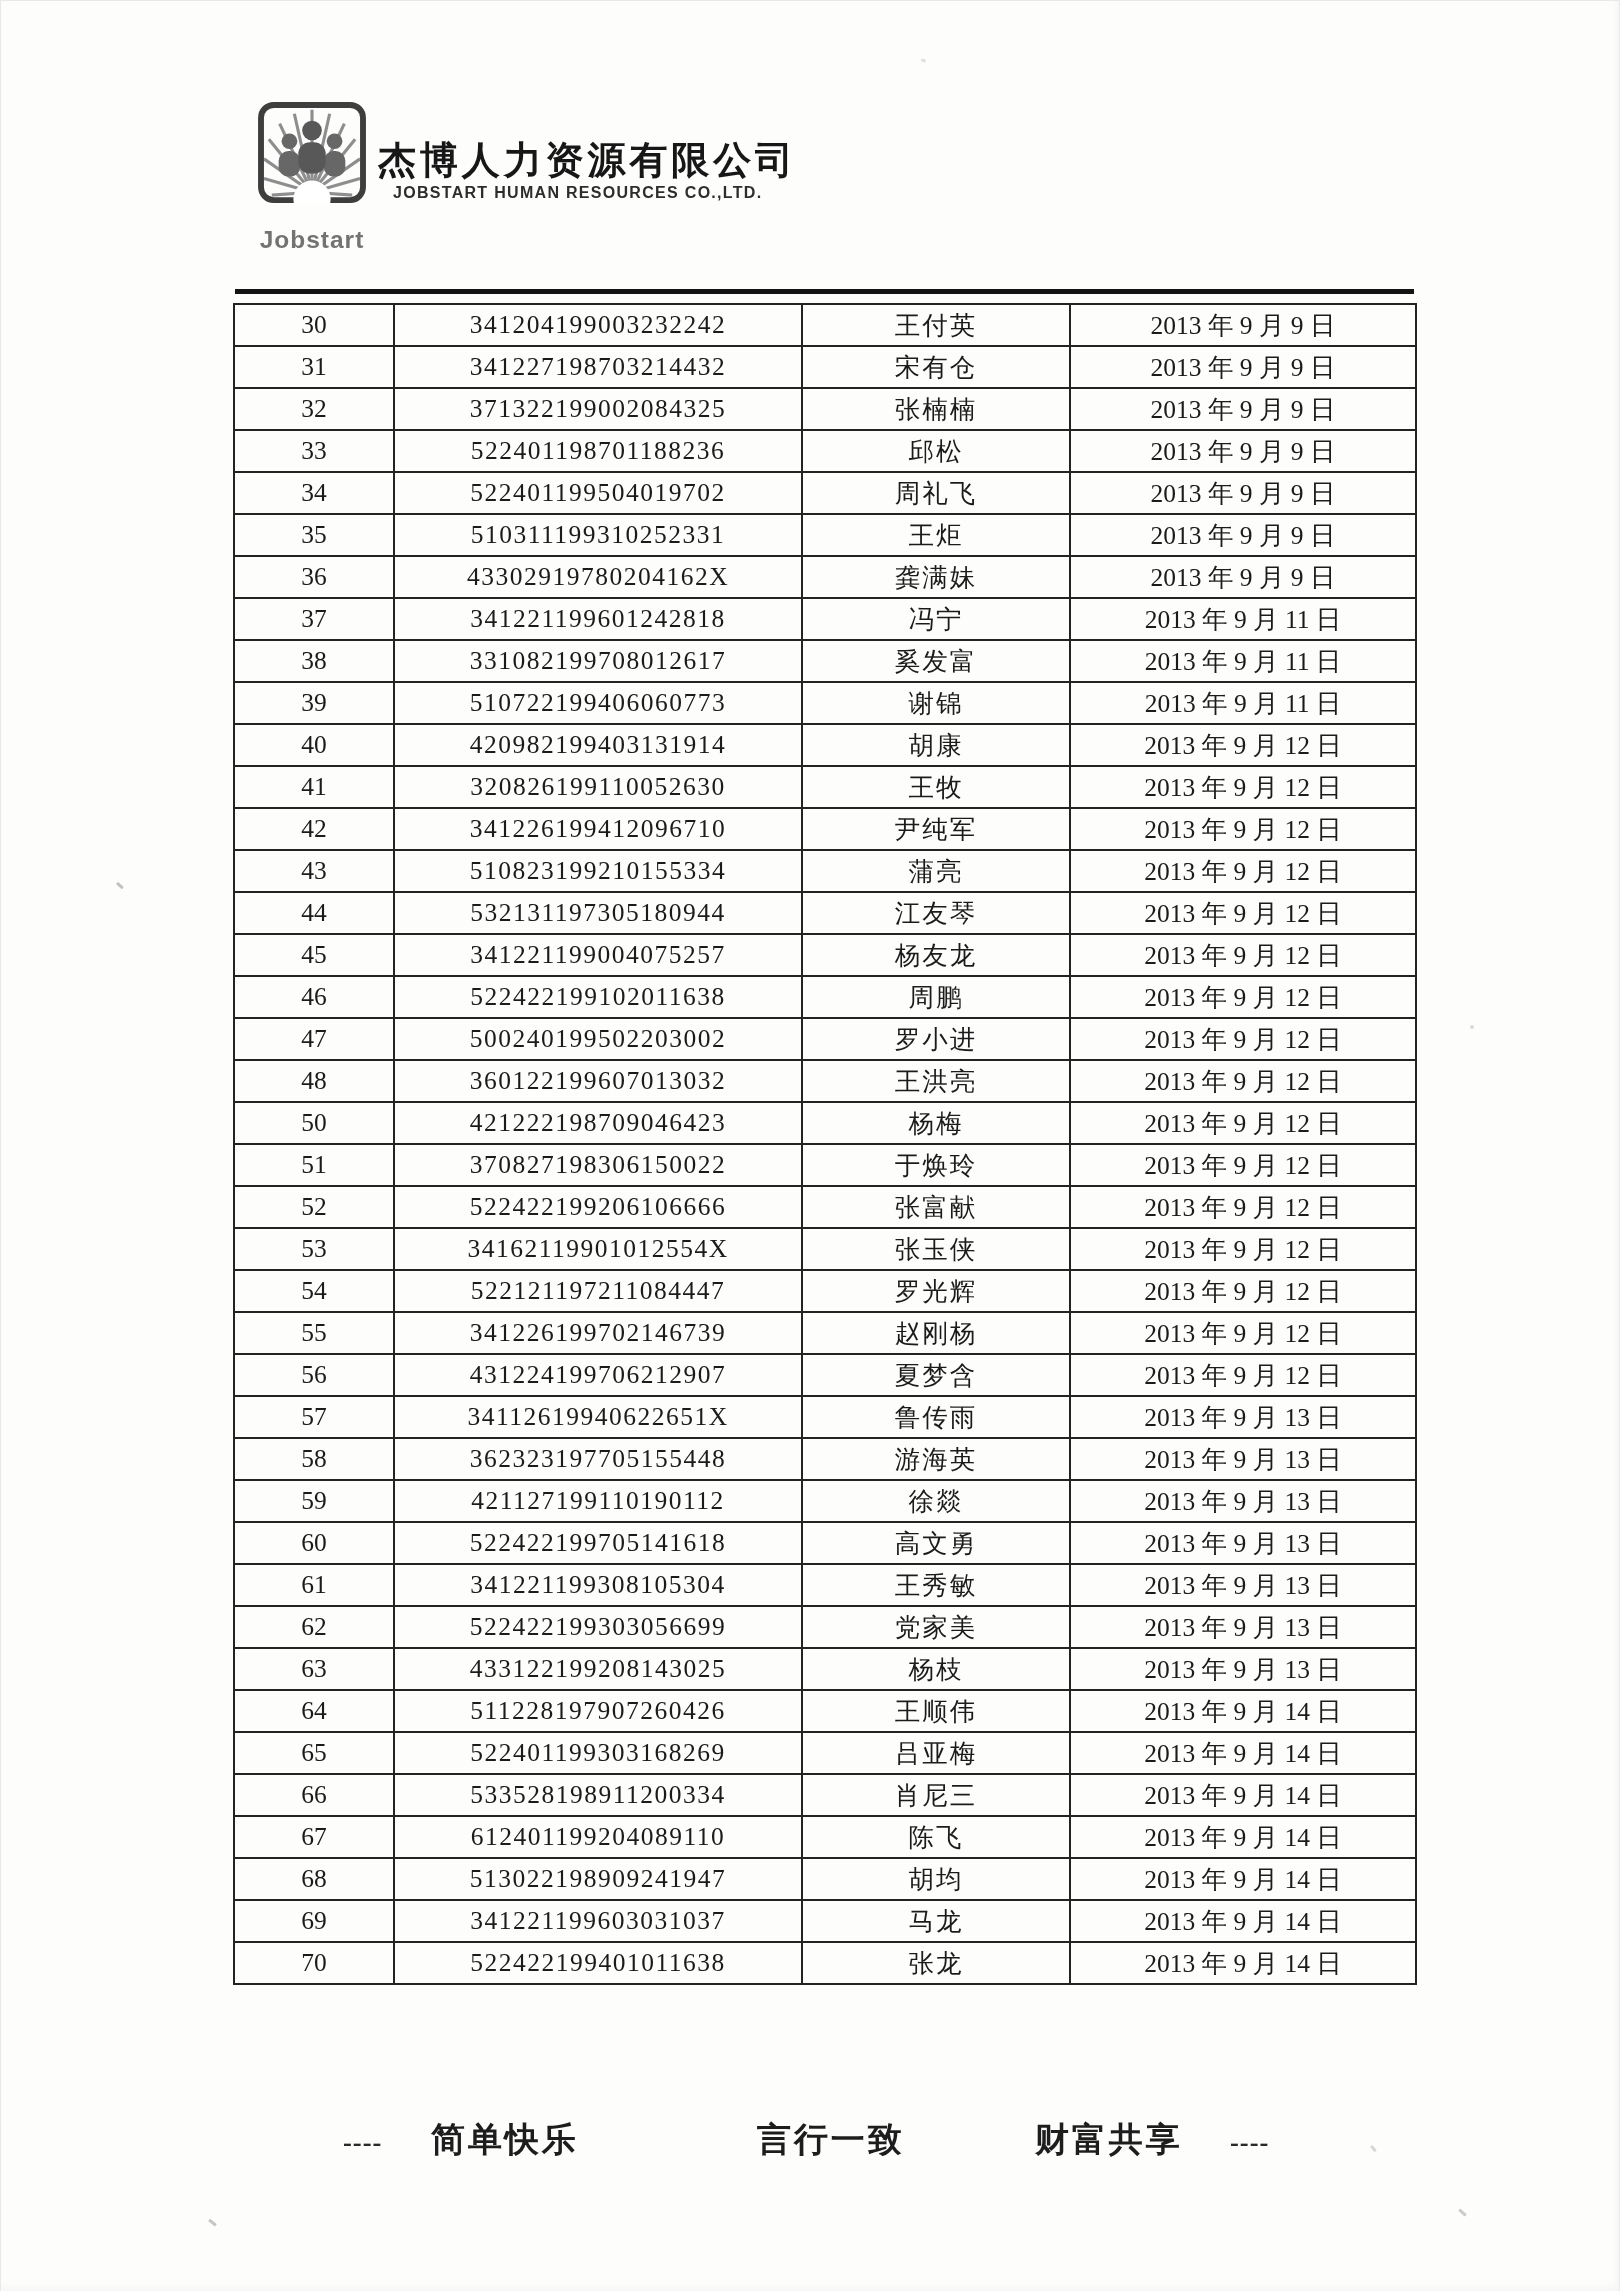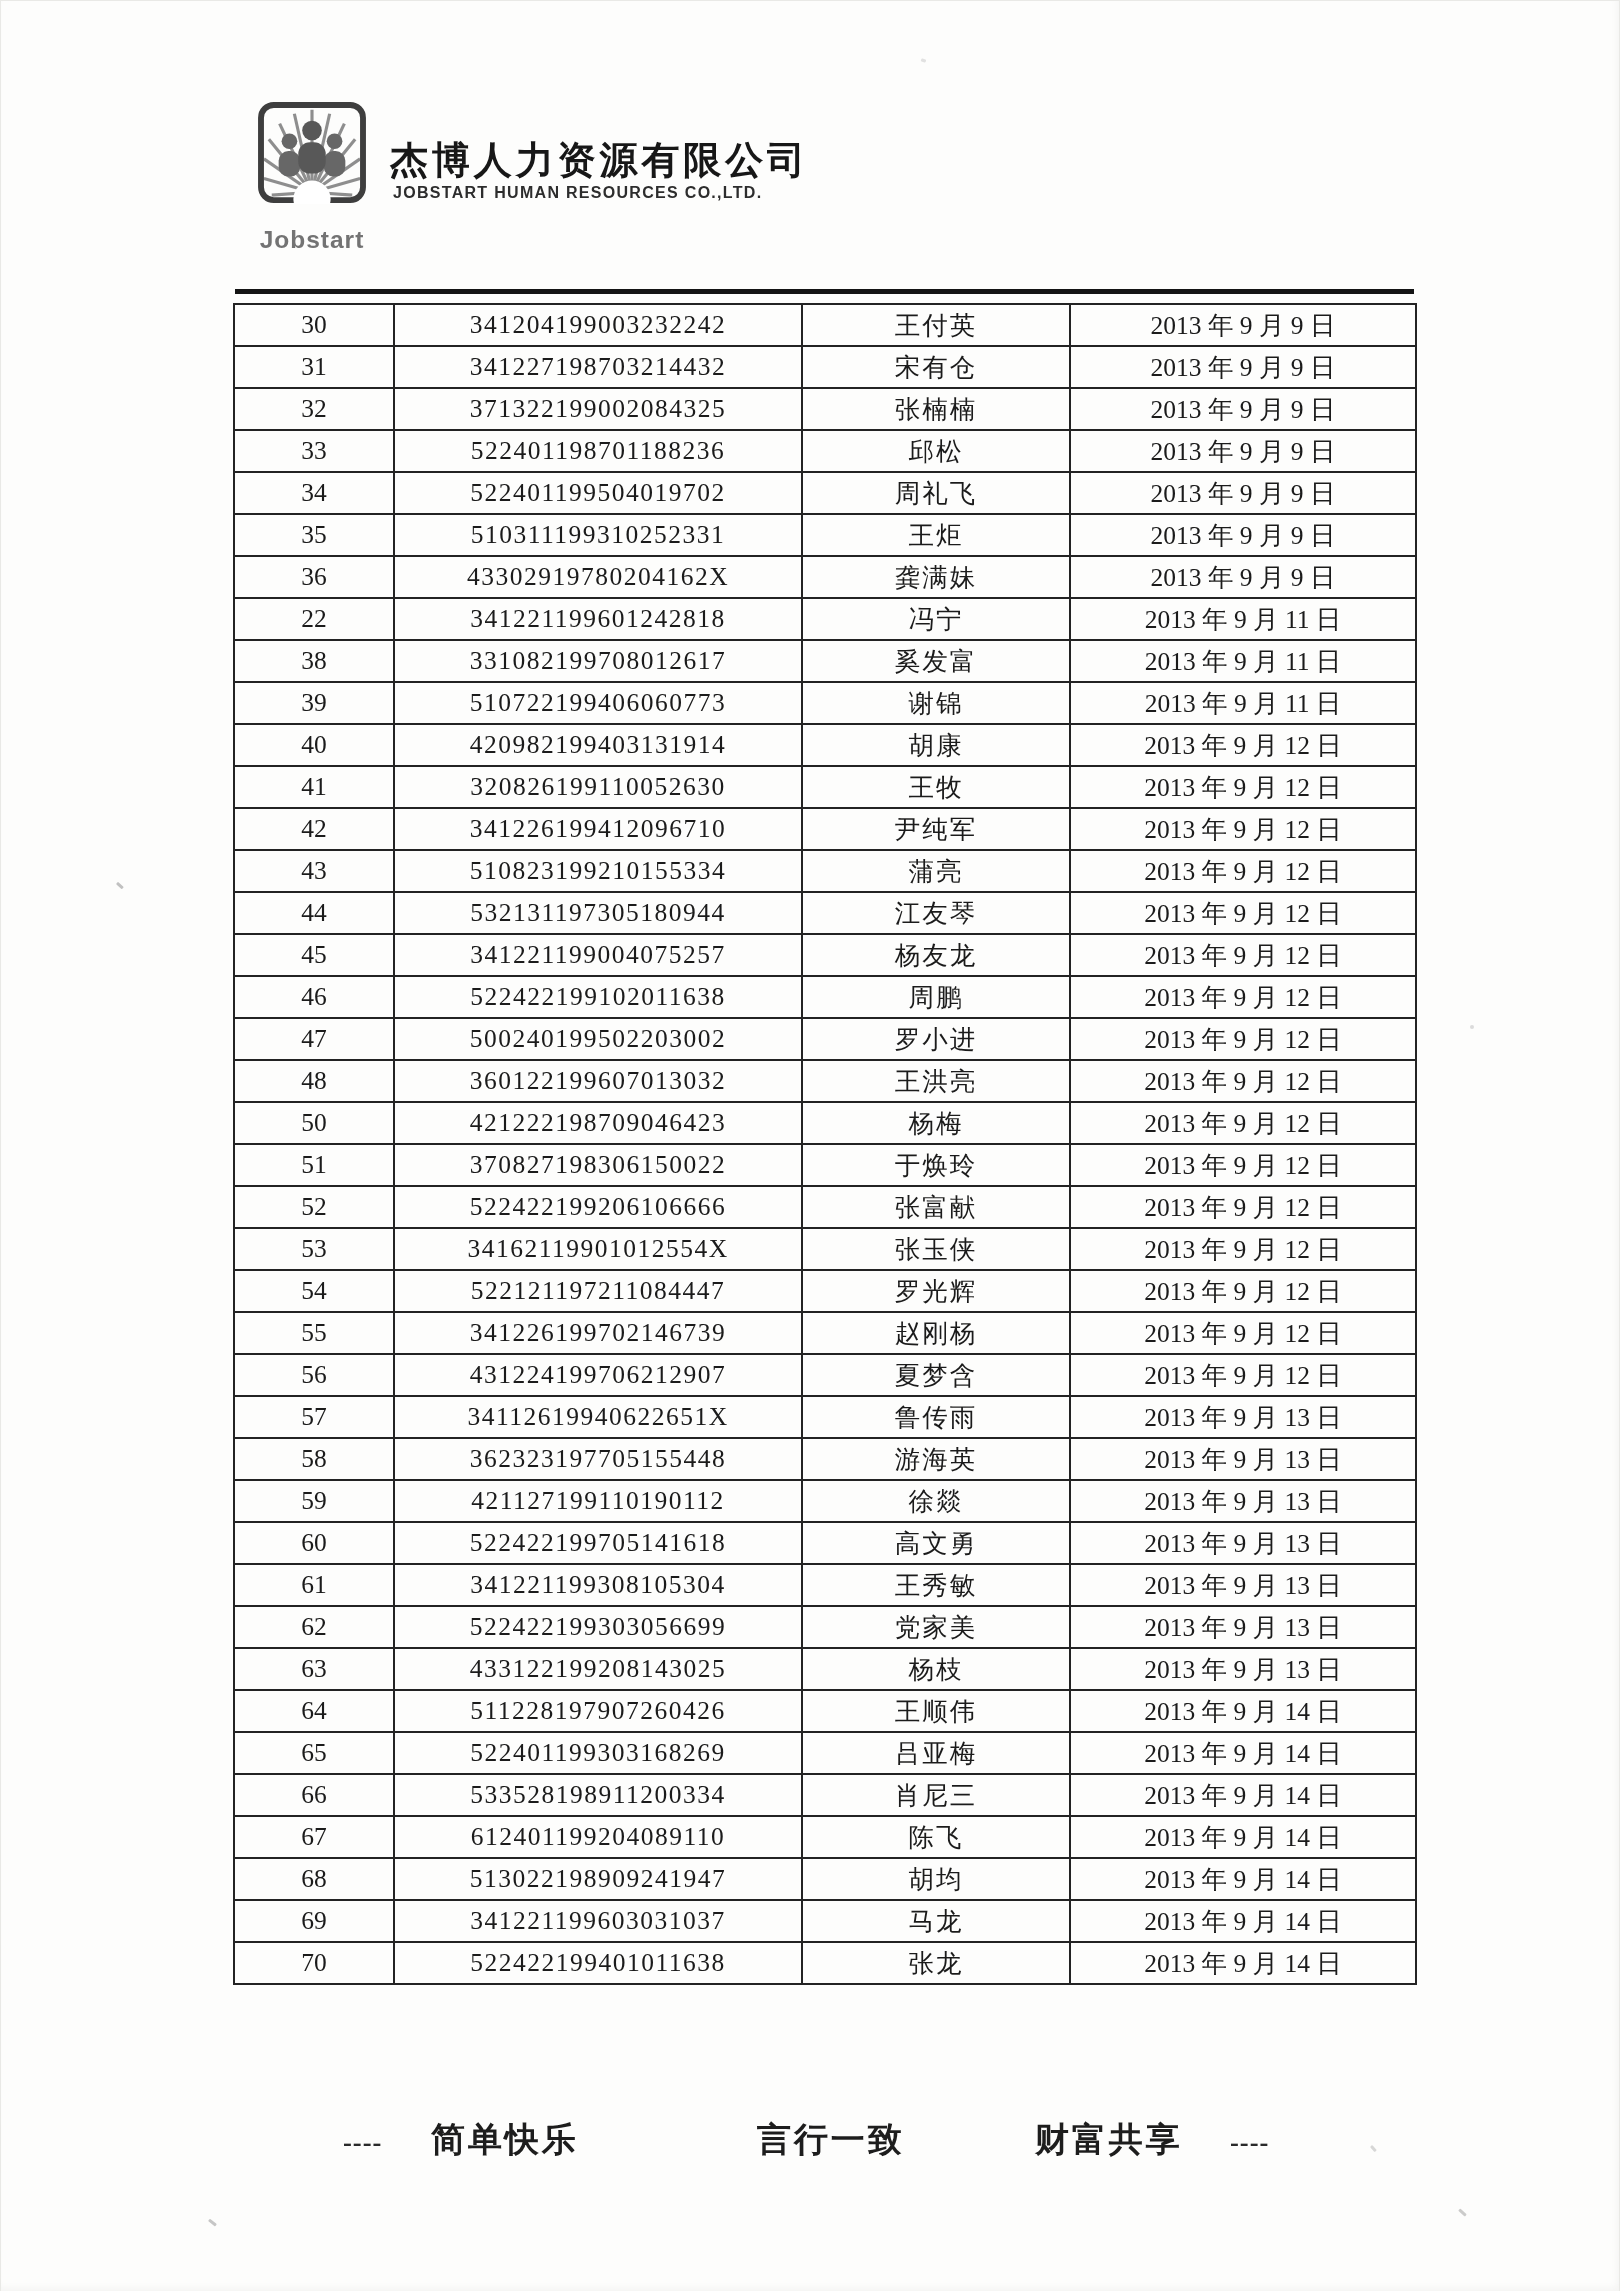--- a/index.html
+++ b/index.html
@@ -16,21 +16,21 @@
     box-shadow: inset 0 0 0 1px #e9e9e6, inset -2.9px -3.9px 7.8px rgba(0,0,0,0.04);
     pointer-events:none;
   }
   
   .logo-block { position:absolute; left:251px; top:102px; width:122px; text-align:center; }
   .logo-text {
     font-family:Liberation Sans, sans-serif;
     font-weight:800; font-size:24.5px; letter-spacing:1px; color:#737373; margin-top:18px;
   }
   .company-cn {
-    position:absolute; left:390px; top:135px;
+    position:absolute; left:378px; top:135px;
     font-family:Liberation Serif, serif;
     font-weight:700; font-size:38px; letter-spacing:3.9px; color:#171717; white-space:nowrap;
   }
   .company-en {
     position:absolute; left:393px; top:184px;
     font-family:"Liberation Sans","DejaVu Sans",sans-serif;
     font-weight:600; font-size:16px; letter-spacing:1.3px; color:#2d2d2d; white-space:nowrap;
   }
   .heavy-rule { position:absolute; left:235px; top:289px; width:1179px; height:4.9px; background:#141414; }
   
@@ -163,21 +163,21 @@
         <td class="c-name">王炬</td>
         <td class="c-date">2013 年 9 月 9 日</td>
       </tr>
       <tr>
         <td class="c-no">36</td>
         <td class="c-id">43302919780204162X</td>
         <td class="c-name">龚满妹</td>
         <td class="c-date">2013 年 9 月 9 日</td>
       </tr>
       <tr>
-        <td class="c-no">22</td>
+        <td class="c-no">37</td>
         <td class="c-id">341221199601242818</td>
         <td class="c-name">冯宁</td>
         <td class="c-date">2013 年 9 月 11 日</td>
       </tr>
       <tr>
         <td class="c-no">38</td>
         <td class="c-id">331082199708012617</td>
         <td class="c-name">奚发富</td>
         <td class="c-date">2013 年 9 月 11 日</td>
       </tr>

